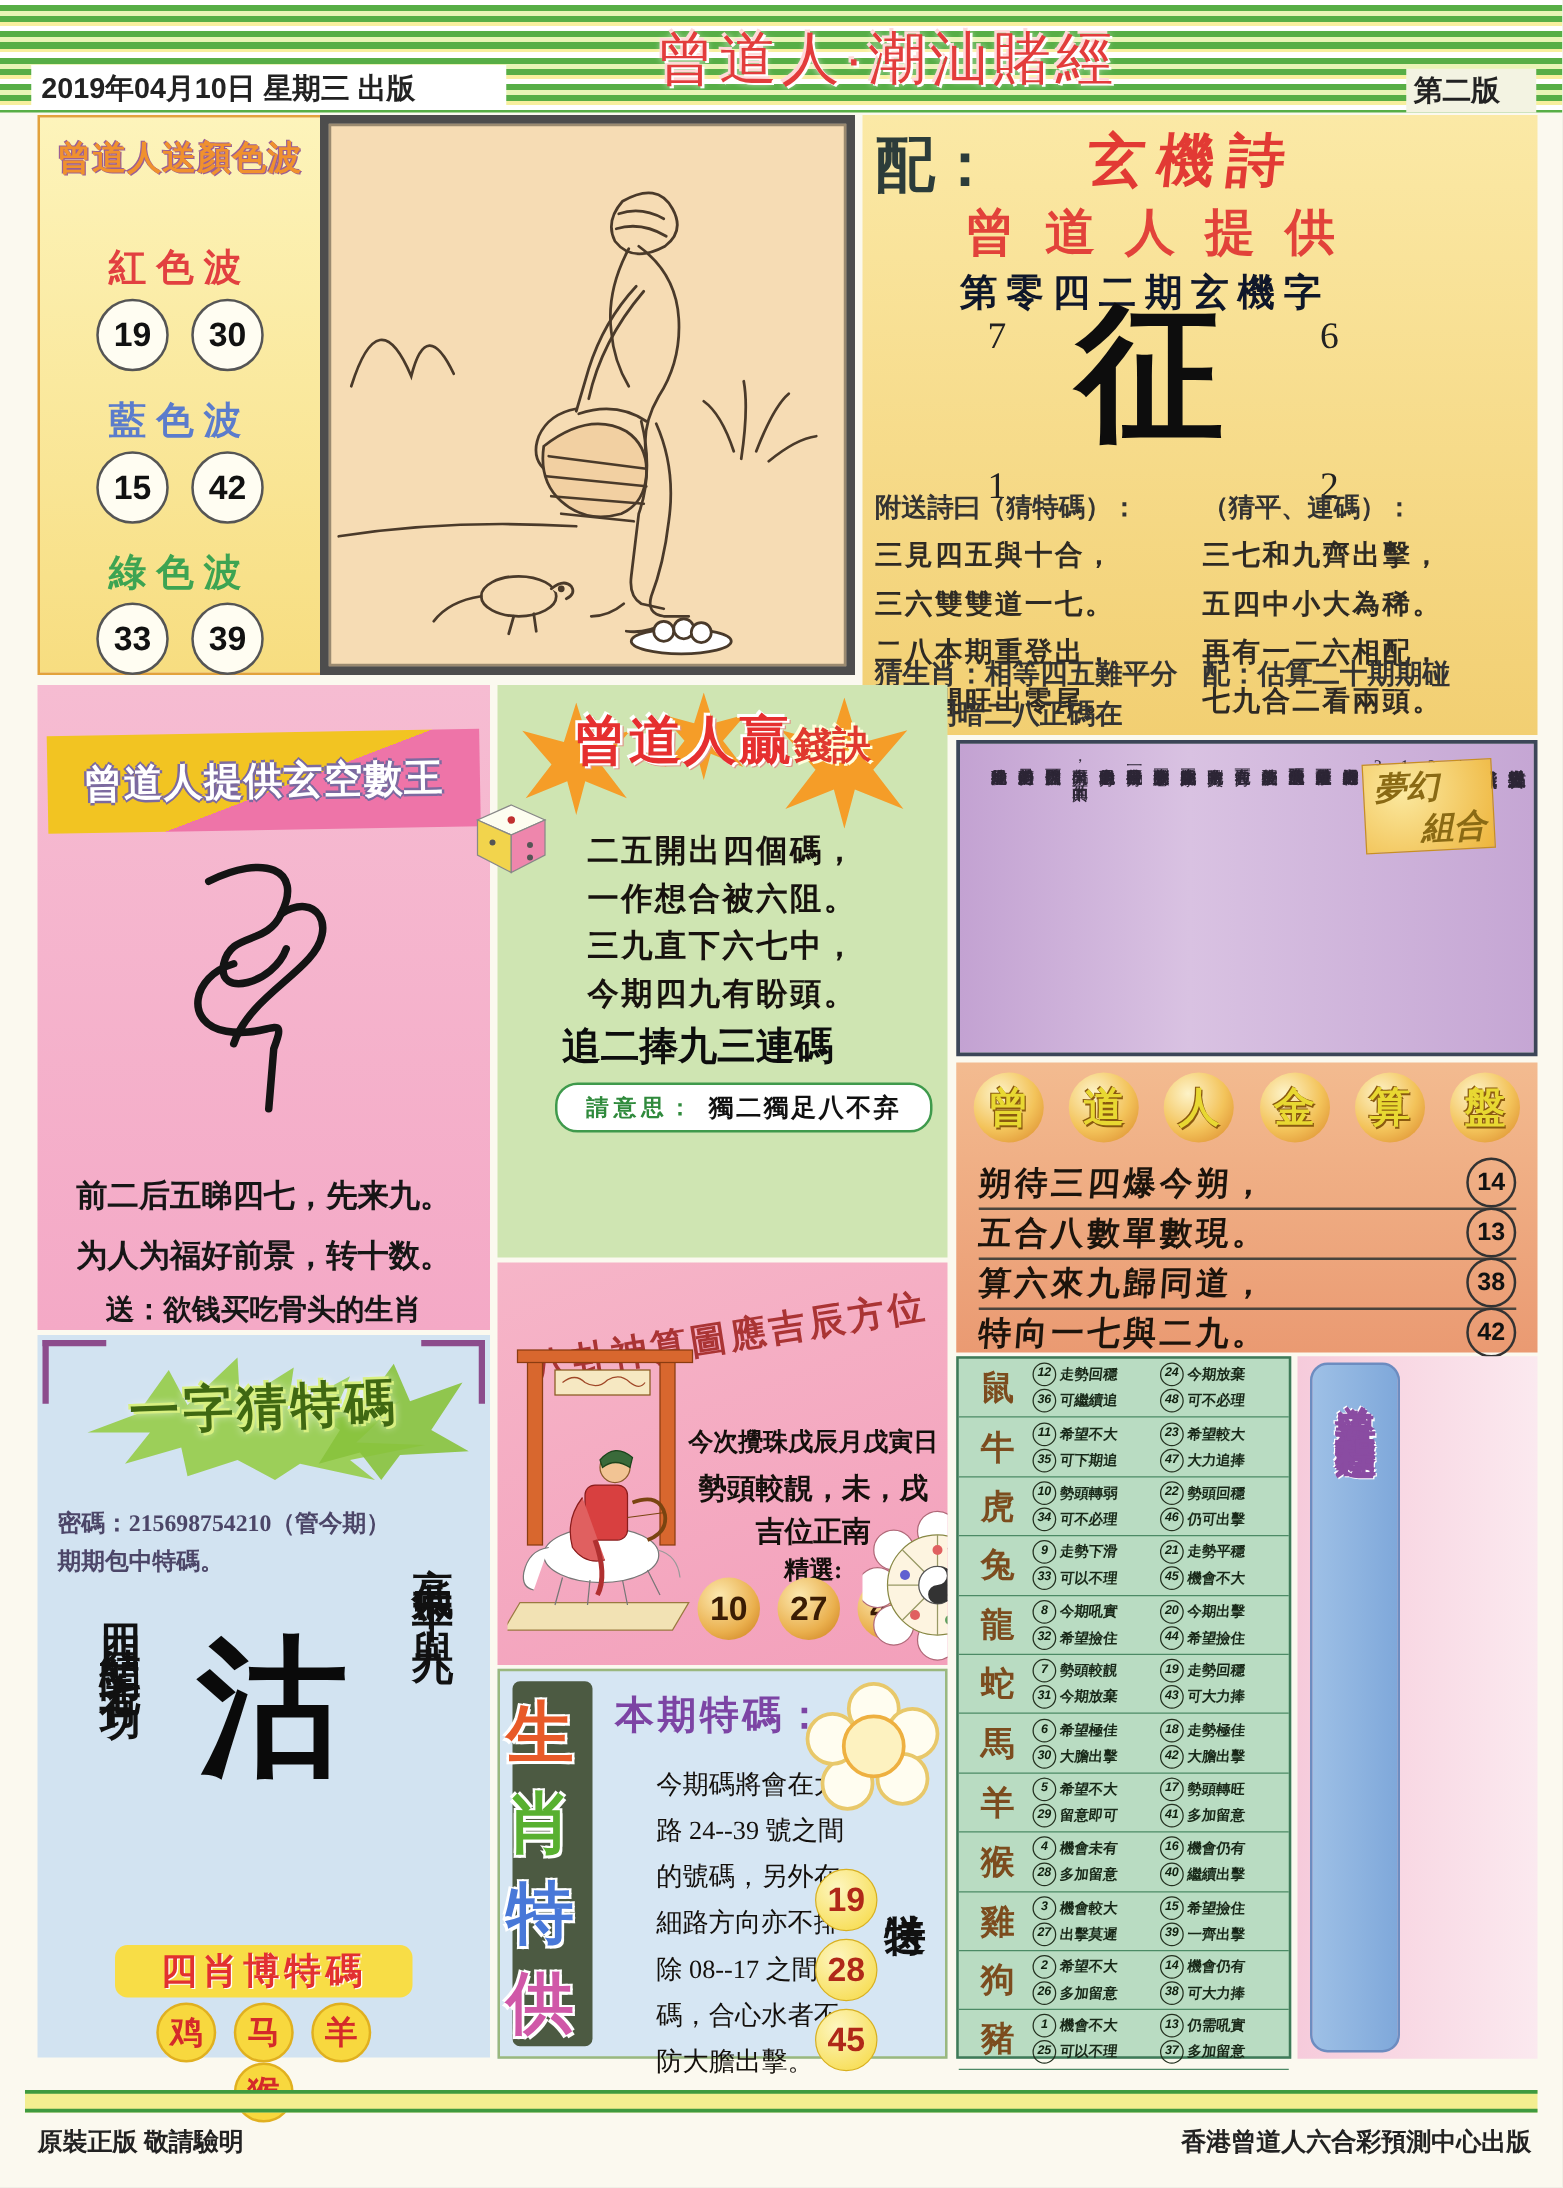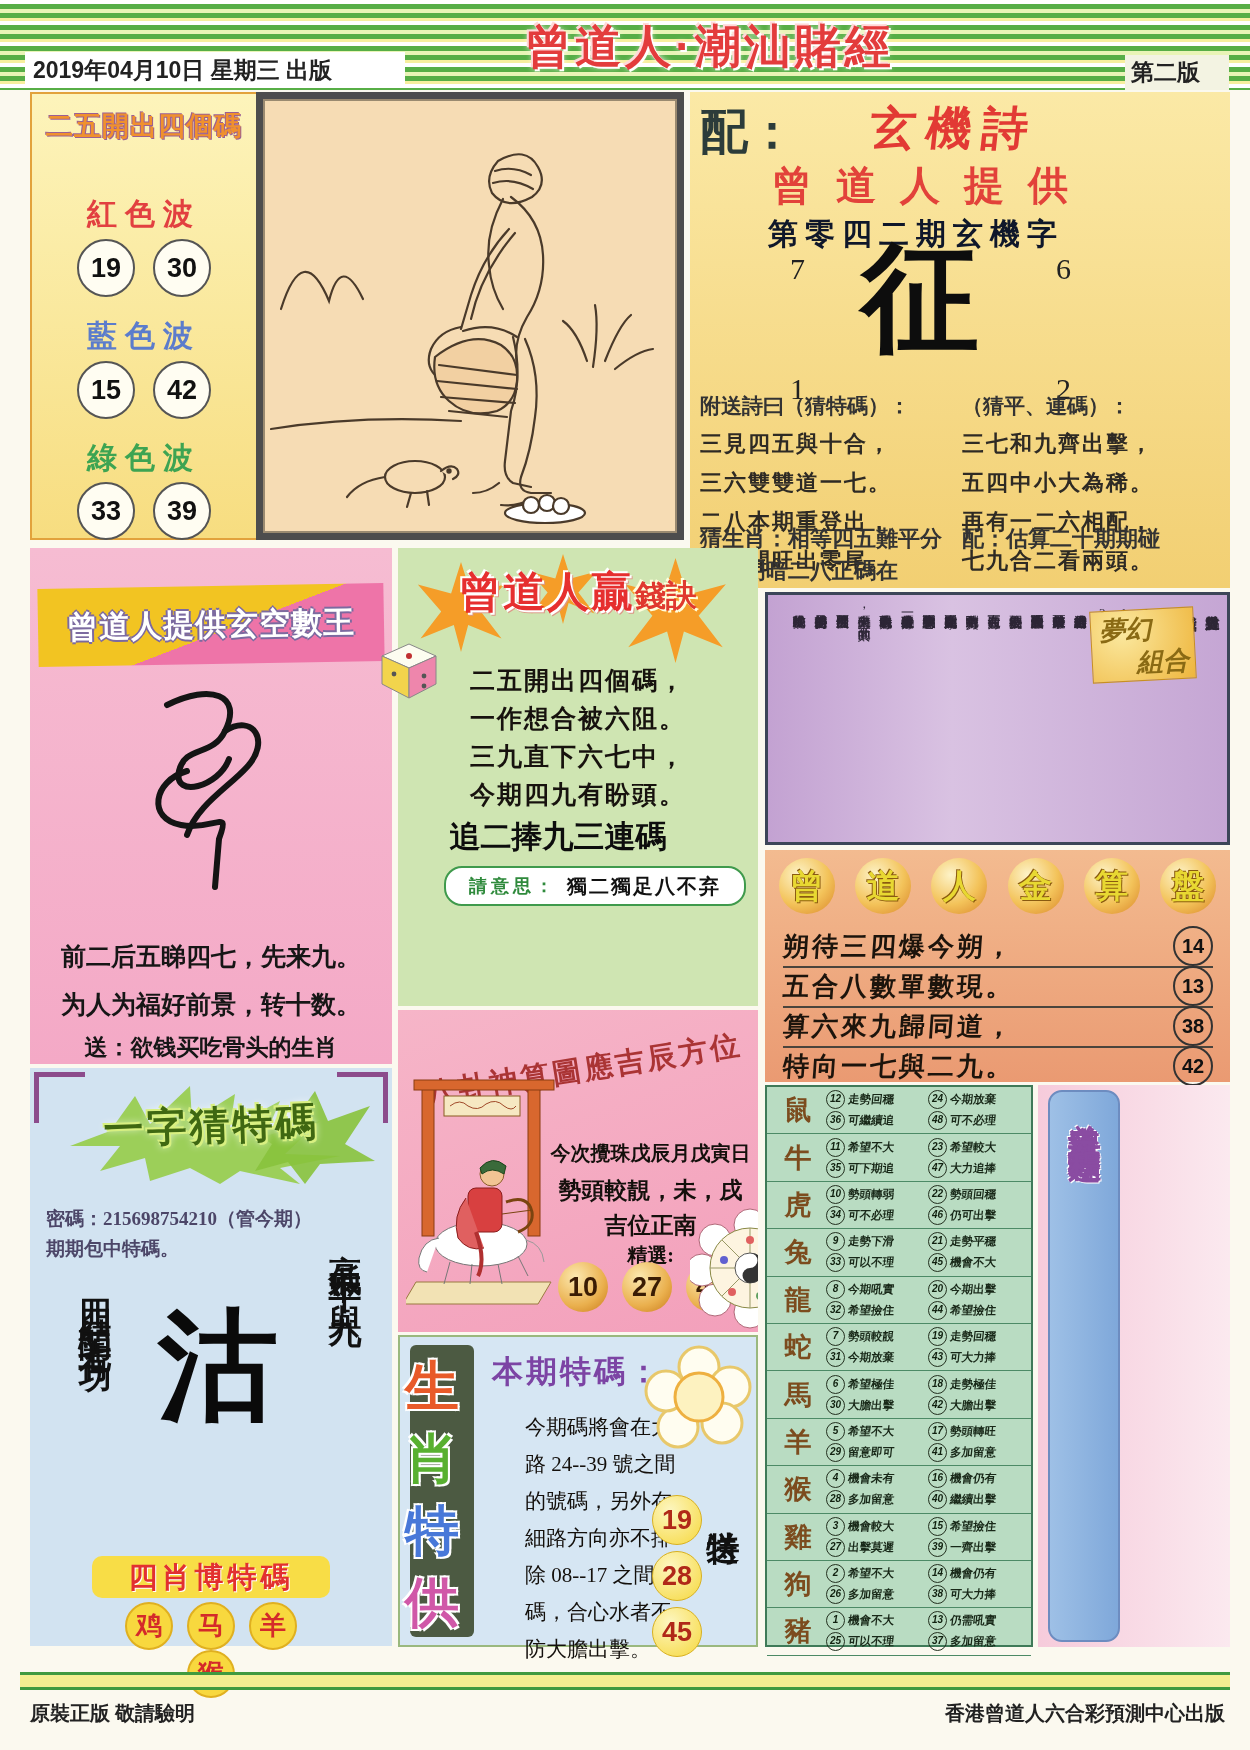--- a/index.html
+++ b/index.html
@@ -4,21 +4,21 @@
 <style>
   html,body{margin:0;padding:0;background:#e8e8e0;}
   #page{position:relative;width:1250px;height:1750px;margin:0 auto;background:#fbf9ef;overflow:hidden;
         font-family:"Liberation Serif","DejaVu Serif",serif;color:#222;}
   .abs{position:absolute;box-sizing:border-box;}
   .panel{position:absolute;box-sizing:border-box;}
 
   
   #hdr{left:0;top:0;width:1250px;height:90px;
        background:repeating-linear-gradient(180deg,#ffffff 0 4px,#57ae46 4px 9px,#e9f4b6 9px 13px,#57ae46 13px 18px,#f7ef9e 18px 21px);}
-  #masthead{left:430px;top:16px;width:560px;text-align:center;font-size:46px;font-weight:bold;color:#e33c3c;
+  #masthead{left:430px;top:16px;width:560px;text-align:center;font-size:46px;font-weight:normal;color:#e33c3c;
             letter-spacing:4px;font-family:"Liberation Sans","DejaVu Sans",sans-serif;
             text-shadow:2px 2px 0 #ffffff,-2px -2px 0 #ffd9d9,0 0 6px #fff;}
   #dateline{left:25px;top:52px;width:380px;height:34px;background:#ffffff;font-size:23px;font-weight:bold;
             padding:3px 8px;font-family:"Liberation Sans",sans-serif;}
   #edition{left:1125px;top:55px;width:104px;font-size:23px;font-weight:bold;background:#f3f3e2;padding:2px 6px;
            font-family:"Liberation Sans",sans-serif;}
 
   
   #p-wave{left:30px;top:92px;width:228px;height:448px;border:2px solid #e2a23c;
           background:linear-gradient(180deg,#fdf4bb,#f7dd80);}
@@ -158,21 +158,21 @@
 <body>
 
 <div id="page">
 
   <div id="hdr" class="abs"></div>
   <div id="masthead" class="abs">曾道人·潮汕賭經</div>
   <div id="dateline" class="abs">2019年04月10日 星期三 出版</div>
   <div id="edition" class="abs">第二版</div>
 
   <div id="p-wave" class="panel">
-    <div class="wave-title">二五開出四個碼</div>
+    <div class="wave-title">曾道人送顏色波</div>
     <div class="wave-label" style="top:100px;color:#e24040;">紅色波</div>
     <div class="wave-circles" style="top:145px;">
       <span class="wcirc">19</span><span class="wcirc">30</span>
     </div>
     <div class="wave-label" style="top:222px;color:#5b7ccc;">藍色波</div>
     <div class="wave-circles" style="top:267px;">
       <span class="wcirc">15</span><span class="wcirc">42</span>
     </div>
     <div class="wave-label" style="top:344px;color:#3da452;">綠色波</div>
     <div class="wave-circles" style="top:388px;">

